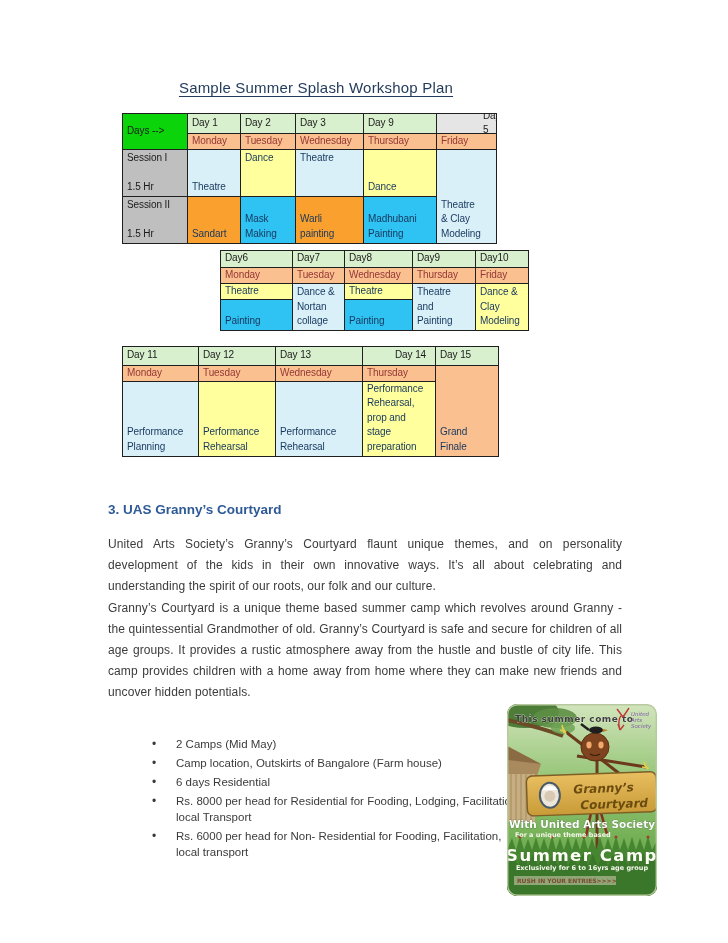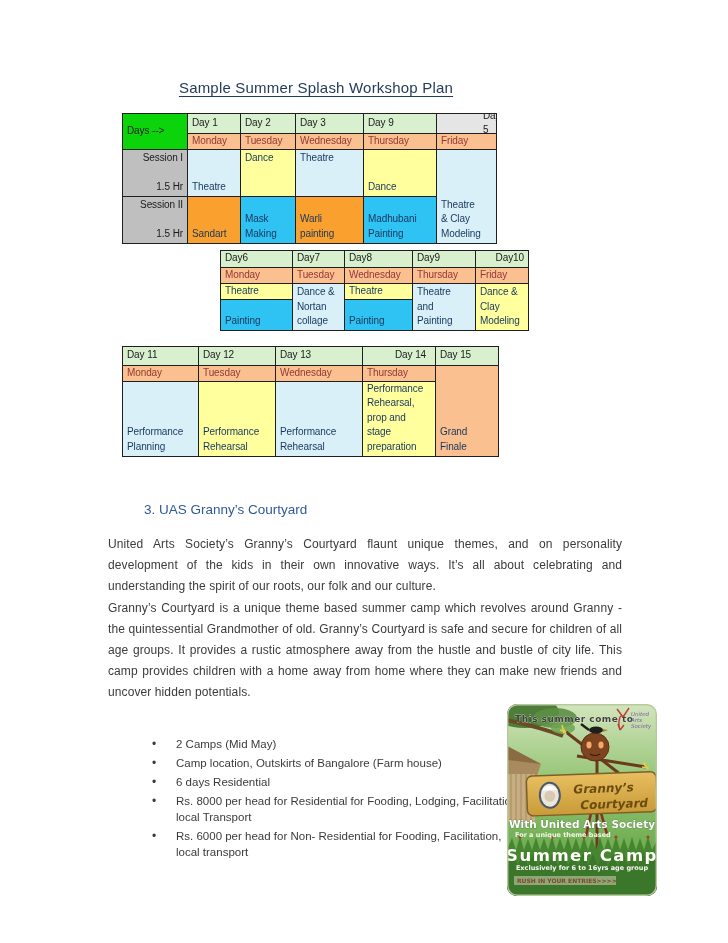--- a/index.html
+++ b/index.html
@@ -13,25 +13,25 @@
 
   
   .wtable{position:absolute;display:grid;border-right:1.4px solid #1f1f1f;
           border-bottom:1.4px solid #1f1f1f;font-size:10px;margin-left:15px;}
   .wtable .cell{border-left:1.4px solid #1f1f1f;border-top:1.4px solid #1f1f1f;
           padding:1px 4px 2px 4px;display:flex;flex-direction:column;
           justify-content:flex-start;line-height:14.5px;overflow:hidden;
           white-space:pre-line;letter-spacing:-.1px;}
   .wtable .va-m{justify-content:center;}
   .wtable .va-b{justify-content:flex-end;}
-  .wtable .va-sb{justify-content:space-between;align-items:flex-end;}
+  .wtable .va-sb{justify-content:space-between;}
 
   
   .sec-heading{position:absolute;left:108px;top:502px;font-size:13.5px;
-               font-weight:normal;color:#2E5A97;margin-left:36px;}
+               font-weight:bold;color:#2E5A97;}
   .para{position:absolute;left:108px;width:514px;font-size:12px;
         line-height:21px;color:#3B3B3B;text-align:justify;letter-spacing:.1px;}
   .para1{top:534px;}
   .para2{top:598px;}
   .sub-heading{position:absolute;left:110px;top:704px;font-size:14px;
                font-weight:bold;color:#3A67A8;}
   .bullets{position:absolute;left:150px;top:736px;width:371px;margin:0;
            padding:0;list-style:none;font-size:11.5px;line-height:16px;
            color:#3B3B3B;}
   .bullets li{position:relative;padding-left:26px;margin-bottom:3px;}
@@ -76,21 +76,21 @@
       <div class="cell va-b" style="grid-area: 4 / 4 / span 1 / span 1; background: rgb(249, 160, 46); color: rgb(23, 55, 94);"><span>Warli
 painting</span></div>
       <div class="cell va-b" style="grid-area: 4 / 5 / span 1 / span 1; background: rgb(46, 195, 242); color: rgb(23, 55, 94);"><span>Madhubani
 Painting</span></div>
     </div>
   <div class="wtable" style="left: 205px; top: 250px; grid-template-columns: 72px 52px 68px 63px 53px; grid-template-rows: 17px 16px 16px 31px;">
       <div class="cell va-m" style="grid-area: 1 / 1 / span 1 / span 1; background: rgb(216, 240, 206); color: rgb(26, 26, 26);"><span>Day6</span></div>
       <div class="cell va-m" style="grid-area: 1 / 2 / span 1 / span 1; background: rgb(216, 240, 206); color: rgb(26, 26, 26);"><span>Day7</span></div>
       <div class="cell va-m" style="grid-area: 1 / 3 / span 1 / span 1; background: rgb(216, 240, 206); color: rgb(26, 26, 26);"><span>Day8</span></div>
       <div class="cell va-m" style="grid-area: 1 / 4 / span 1 / span 1; background: rgb(216, 240, 206); color: rgb(26, 26, 26);"><span>Day9</span></div>
-      <div class="cell va-m" style="grid-area: 1 / 5 / span 1 / span 1; background: rgb(216, 240, 206); color: rgb(26, 26, 26); align-items: flex-end;"><span>Day10</span></div>
+      <div class="cell va-m" style="grid-area: 1 / 5 / span 1 / span 1; background: rgb(216, 240, 206); color: rgb(26, 26, 26);"><span>Day10</span></div>
       <div class="cell va-m" style="grid-area: 2 / 1 / span 1 / span 1; background: rgb(250, 192, 144); color: rgb(149, 55, 53);"><span>Monday</span></div>
       <div class="cell va-m" style="grid-area: 2 / 2 / span 1 / span 1; background: rgb(250, 192, 144); color: rgb(149, 55, 53);"><span>Tuesday</span></div>
       <div class="cell va-m" style="grid-area: 2 / 3 / span 1 / span 1; background: rgb(250, 192, 144); color: rgb(149, 55, 53);"><span>Wednesday</span></div>
       <div class="cell va-m" style="grid-area: 2 / 4 / span 1 / span 1; background: rgb(250, 192, 144); color: rgb(149, 55, 53);"><span>Thursday</span></div>
       <div class="cell va-m" style="grid-area: 2 / 5 / span 1 / span 1; background: rgb(250, 192, 144); color: rgb(149, 55, 53);"><span>Friday</span></div>
       <div class="cell va-m" style="grid-area: 3 / 1 / span 1 / span 1; background: rgb(255, 255, 158); color: rgb(23, 55, 94);"><span>Theatre</span></div>
       <div class="cell" style="grid-area: 3 / 2 / span 2 / span 1; background: rgb(218, 240, 248); color: rgb(23, 55, 94);"><span>Dance &amp;
 Nortan
 collage</span></div>
       <div class="cell va-m" style="grid-area: 3 / 3 / span 1 / span 1; background: rgb(255, 255, 158); color: rgb(23, 55, 94);"><span>Theatre</span></div>

